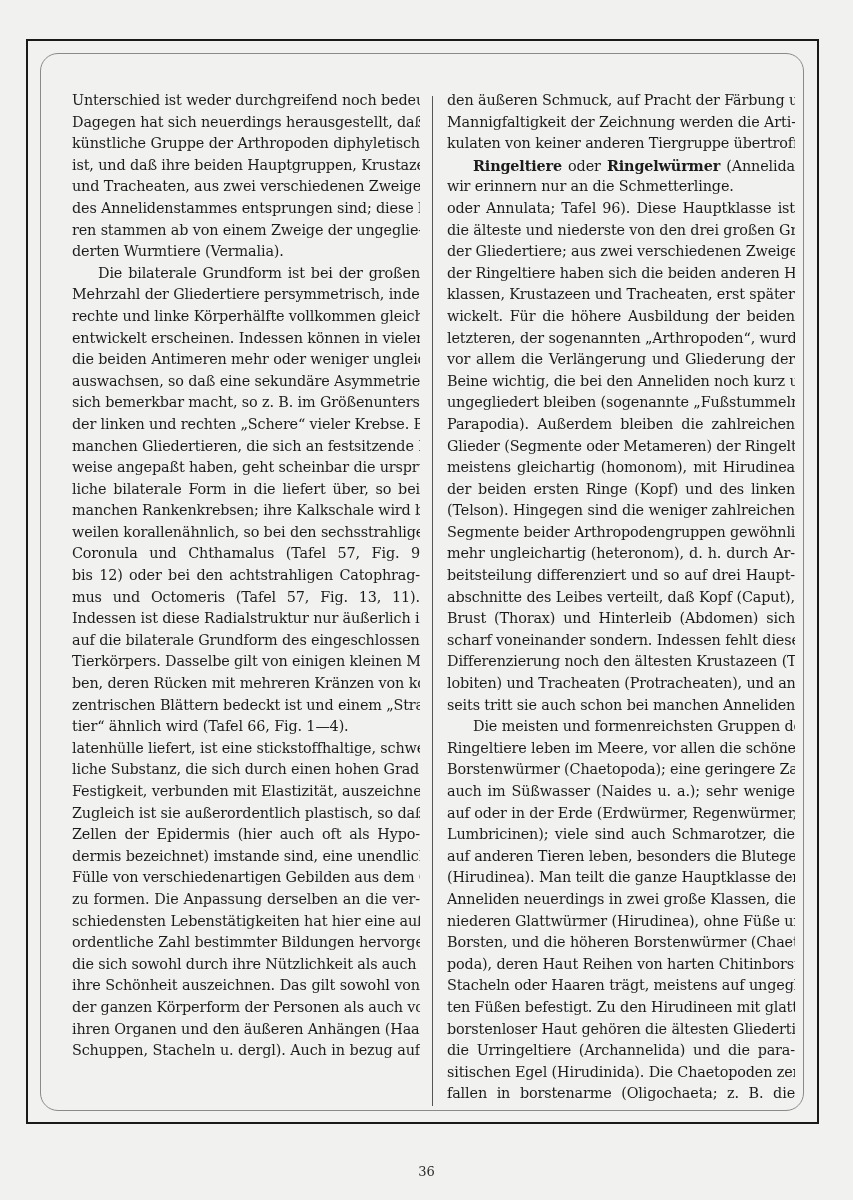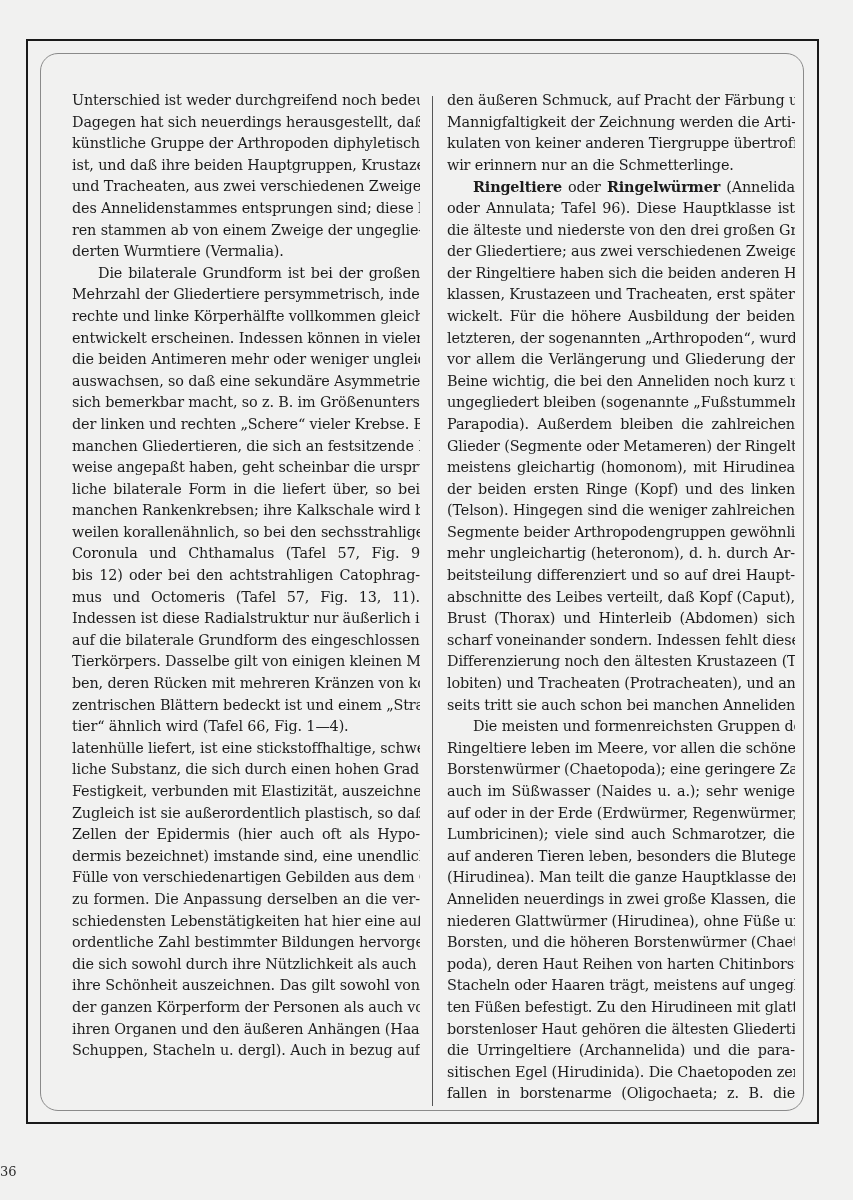--- a/index.html
+++ b/index.html
@@ -51,21 +51,21 @@
     height: 21.6px;
     overflow: hidden;
   }
   .line.last { text-align-last: left; }
   .line.indent { padding-left: 26px; }
   .bold { font-weight: bold; }
   .page-number {
     position: absolute;
     left: 0; width: 853px;
     top: 1164px;
-    text-align: left;
+    text-align: center;
     font-size: 13px;
     color: #2a2a2a;
   }
 </style>
 </head>
 <body>
 
 <div class="outer-frame"></div>
 <div class="inner-frame"></div>
 
@@ -114,22 +114,22 @@
     <span class="line">ihre Schönheit auszeichnen. Das gilt sowohl von</span>
     <span class="line">der ganzen Körperform der Personen als auch von</span>
     <span class="line">ihren Organen und den äußeren Anhängen (Haaren,</span>
     <span class="line">Schuppen, Stacheln u. dergl). Auch in bezug auf</span>
   </div>
 <div class="column-divider"></div>
 <div class="column col-right" id="col-right">
     <span class="line">den äußeren Schmuck, auf Pracht der Färbung und</span>
     <span class="line">Mannigfaltigkeit der Zeichnung werden die Arti-</span>
     <span class="line">kulaten von keiner anderen Tiergruppe übertroffen;</span>
+    <span class="line indent"><b class="bold">Ringeltiere</b> oder <b class="bold">Ringelwürmer</b> (Annelida</span>
     <span class="line last">wir erinnern nur an die Schmetterlinge.</span>
-    <span class="line indent"><b class="bold">Ringeltiere</b> oder <b class="bold">Ringelwürmer</b> (Annelida</span>
     <span class="line">oder Annulata; Tafel 96). Diese Hauptklasse ist</span>
     <span class="line">die älteste und niederste von den drei großen Gruppen</span>
     <span class="line">der Gliedertiere; aus zwei verschiedenen Zweigen</span>
     <span class="line">der Ringeltiere haben sich die beiden anderen Haupt-</span>
     <span class="line">klassen, Krustazeen und Tracheaten, erst später ent-</span>
     <span class="line">wickelt. Für die höhere Ausbildung der beiden</span>
     <span class="line">letzteren, der sogenannten „Arthropoden“, wurde</span>
     <span class="line">vor allem die Verlängerung und Gliederung der</span>
     <span class="line">Beine wichtig, die bei den Anneliden noch kurz und</span>
     <span class="line">ungegliedert bleiben (sogenannte „Fußstummeln“,</span>

